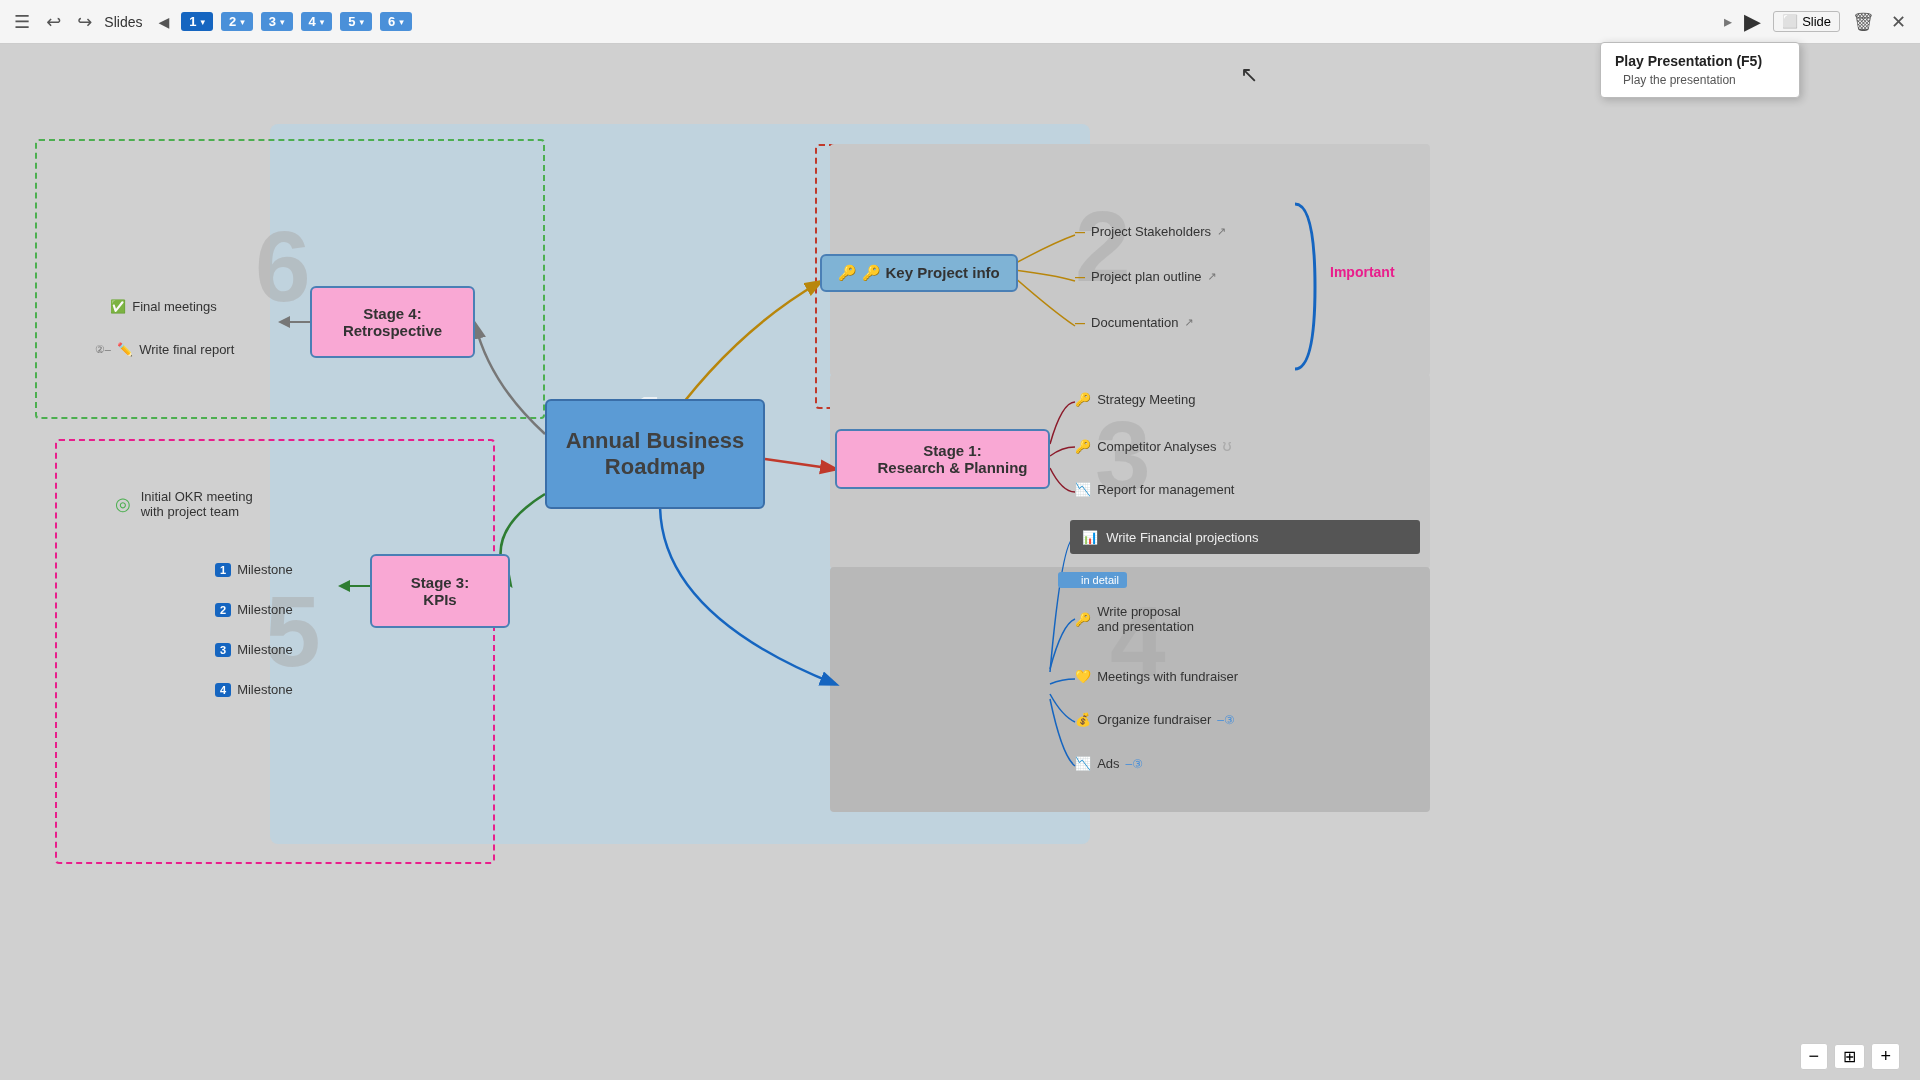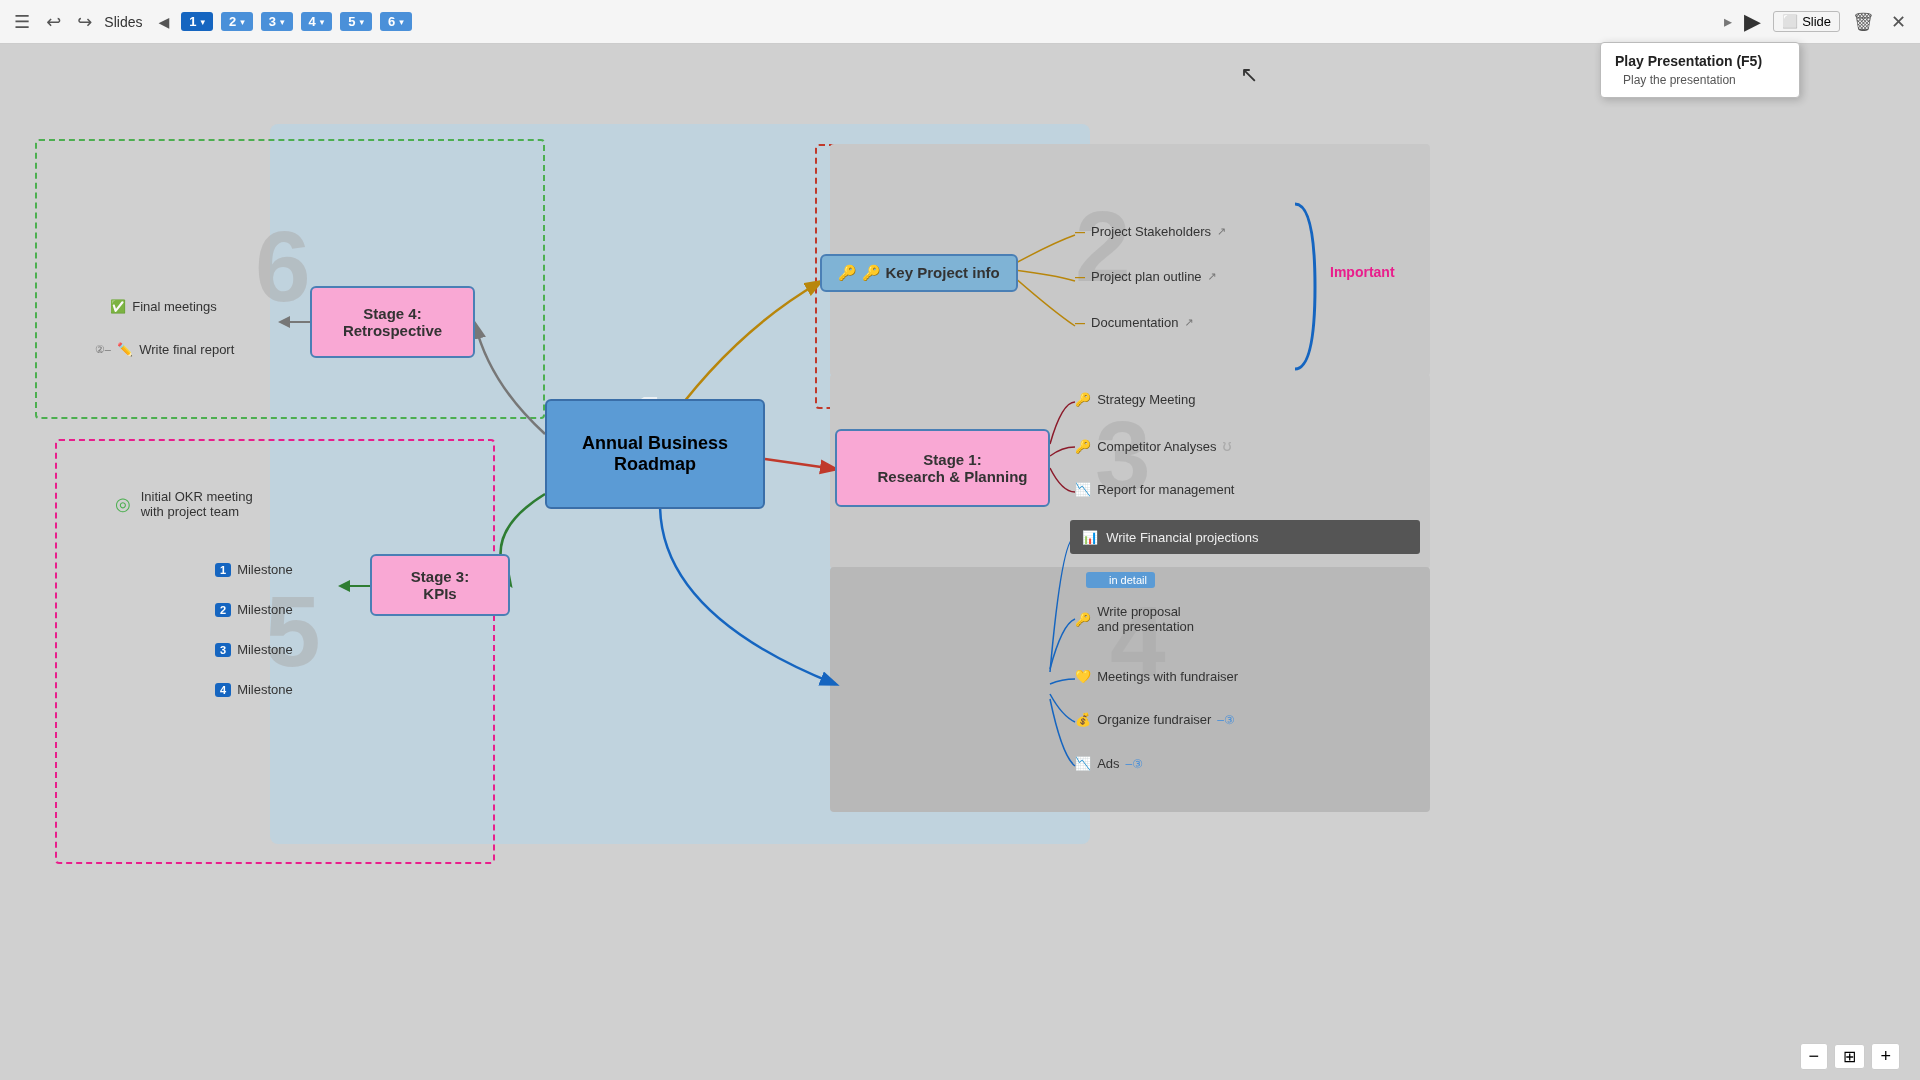--- a/index.html
+++ b/index.html
@@ -53,22 +53,22 @@
     }
 
     
     .node-box {
       position: absolute; border-radius: 6px; display: flex;
       align-items: center; justify-content: center; text-align: center;
       font-size: 15px; font-weight: bold; color: #333; z-index: 10;
       border: 2px solid #4a7fb5; background: #c5d8ef;
     }
     .node-box.main {
-      background: #5b9bd5; color: #000000; border-color: #3a6ea8;
-      font-size: 18px;
+      background: #5b9bd5; color: #404040; border-color: #3a6ea8;
+      font-size: 22px;
     }
     .node-box.stage {
       background: #f9a8d4; border-color: #4a7fb5;
     }
 
     
     .slide-frame {
       position: absolute; border: 2px dashed; border-radius: 4px; z-index: 1;
     }
     .slide-frame.green { border-color: #4caf50; }
@@ -219,26 +219,26 @@
   </div>
 
   <div class="node-box main" style="left:545px; top:355px; width:220px; height:110px;">
     <span>Annual Business<br>Roadmap</span>
   </div>
 
   <div class="node-box stage" style="left:310px; top:242px; width:165px; height:72px;">
     <span>Stage 4:<br>Retrospective</span>
   </div>
 
-  <div class="node-box stage" style="left:835px; top:385px; width:215px; height:78px;padding-left:20px;">
+  <div class="node-box stage" style="left:835px; top:385px; width:215px; height:60px;padding-left:20px;">
     <span>Stage 1:<br>Research &amp; Planning</span>
   </div>
 
 
-  <div class="node-box stage" style="left:370px; top:510px; width:140px; height:62px;">
+  <div class="node-box stage" style="left:370px; top:510px; width:140px; height:74px;">
     <span>Stage 3:<br>KPIs</span>
   </div>
 
   <div class="key-project-box" style="left:820px; top:210px;">
     <span>🔑</span>
     <span>🔑 Key Project info</span>
   </div>
 
   <div class="text-item" style="left:1075px; top:177px;">
     <span style="color:#b8860b; font-size:18px;">–</span>
@@ -274,21 +274,21 @@
   <div class="text-item" style="left:1075px; top:438px;">
     <span>📉</span>
     <span>Report for management</span>
   </div>
 
   <div class="highlight-row" style="left:1070px; top:476px; width:350px; height:34px;">
     <span>📊</span>
     <span>Write Financial projections</span>
   </div>
 
-  <div class="in-detail-badge" style="left:1086px; top:528px;padding-left:23px;">in detail</div>
+  <div class="in-detail-badge" style="left:1058px; top:528px;padding-left:23px;">in detail</div>
 
   <div class="text-item" style="left:1075px; top:560px;">
     <span>🔑</span>
     <span>Write proposal<br>and presentation</span>
   </div>
   <div class="text-item" style="left:1075px; top:625px;">
     <span>💛</span>
     <span>Meetings with fundraiser</span>
   </div>
   <div class="text-item" style="left:1075px; top:668px;">

